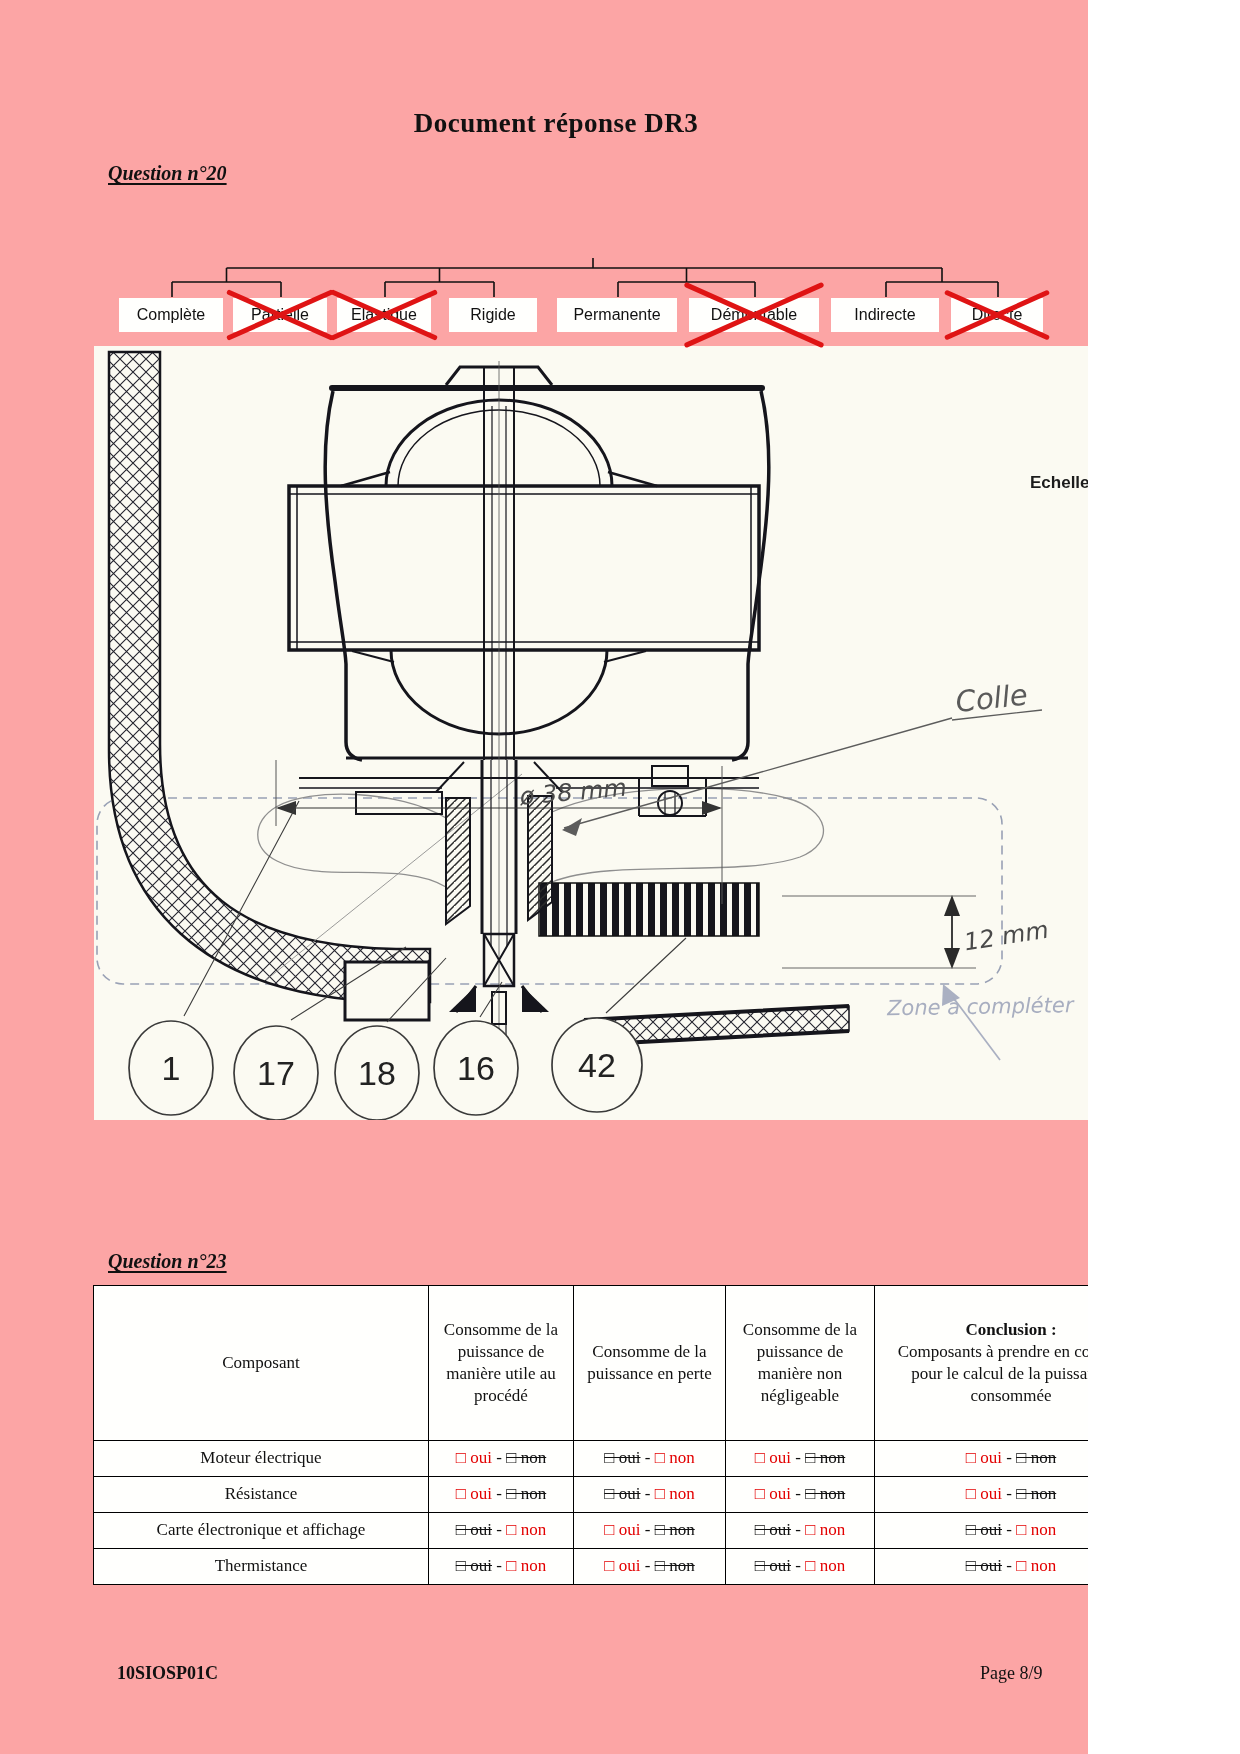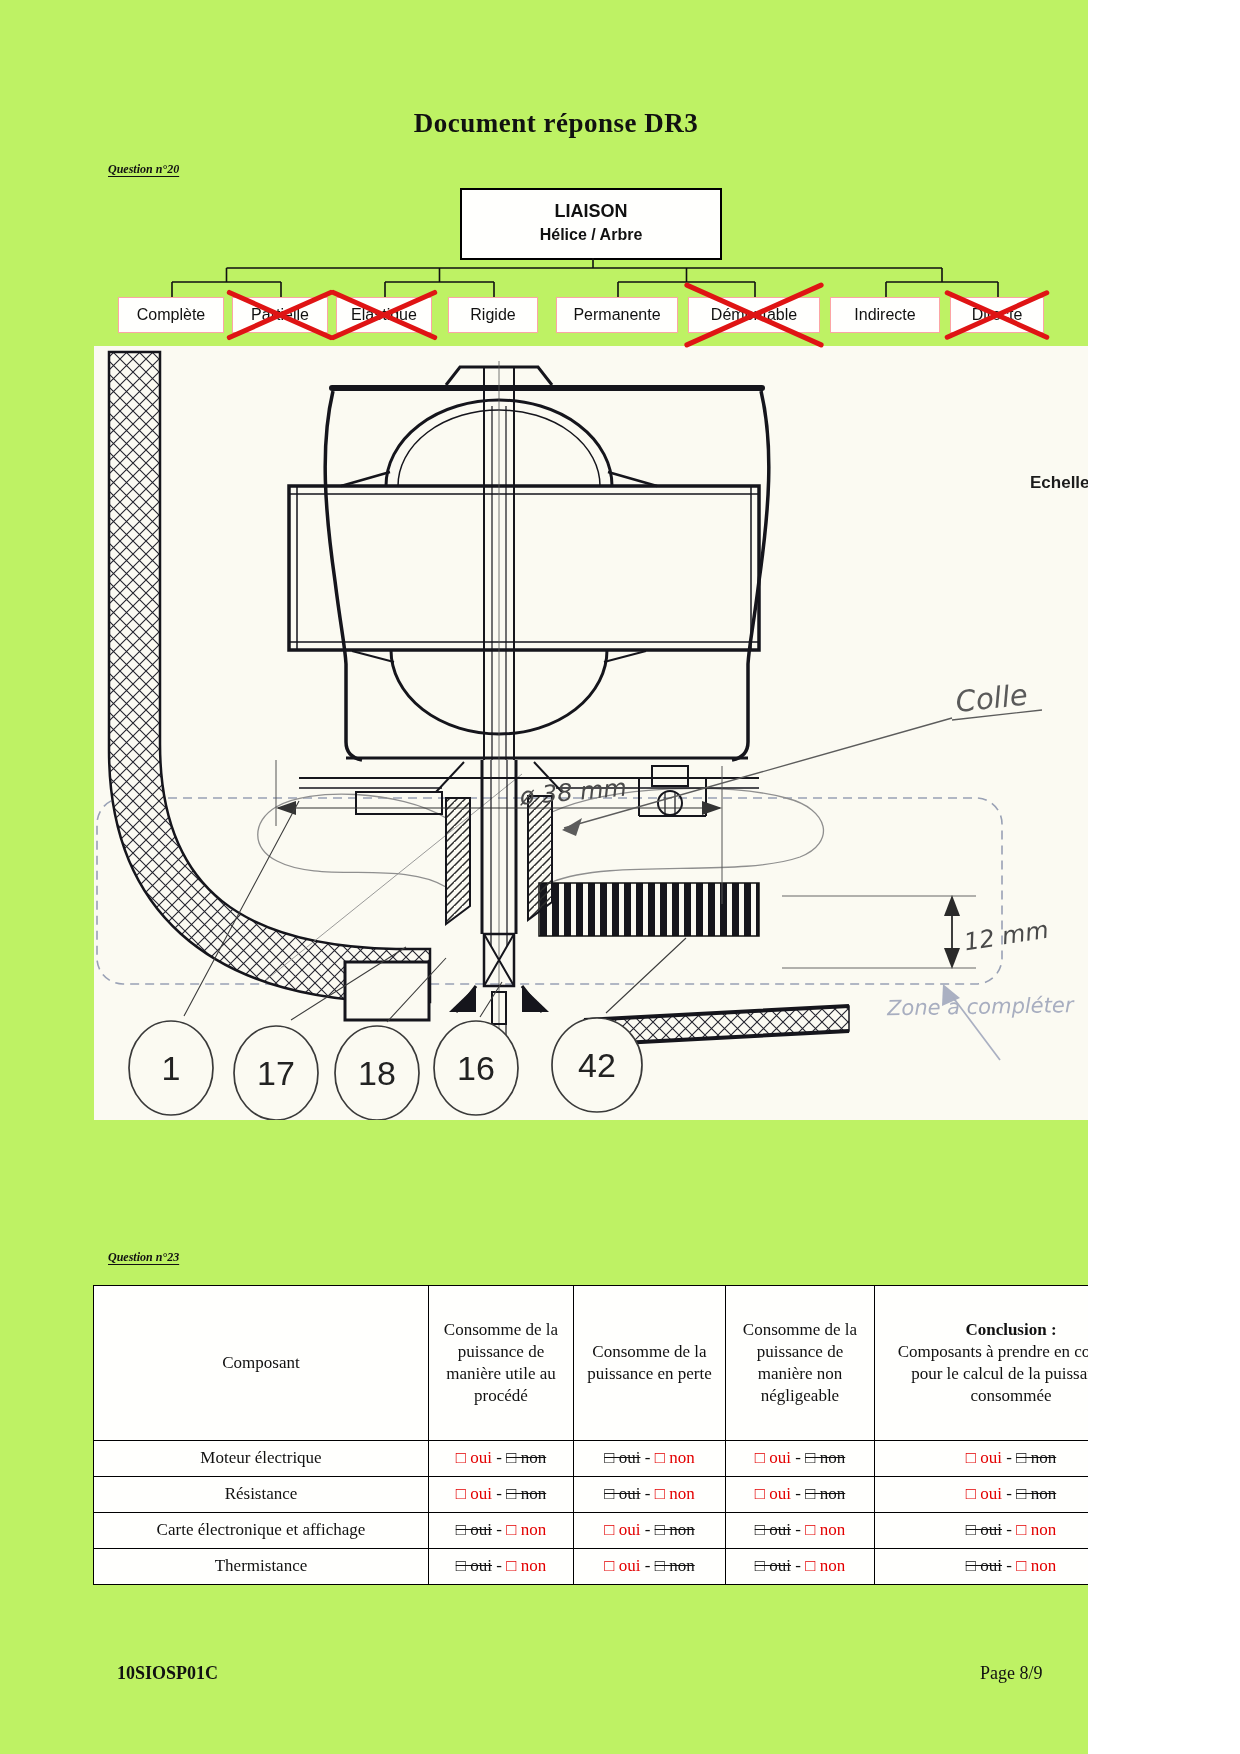--- a/index.html
+++ b/index.html
@@ -1,20 +1,20 @@
 <!DOCTYPE html>
 <html><head>
 <meta charset="utf-8">
 <style>
   html,body{margin:0;padding:0;background:#ffffff;}
-  .page{position:relative;width:1088px;height:1754px;background:#bef264;overflow:hidden;
+  .page{position:relative;width:1088px;height:1754px;background:#fca5a5;overflow:hidden;
         font-family:"Liberation Serif", serif;color:#111;}
   .doc-title{position:absolute;left:0;top:108px;width:1112px;text-align:center;
              font-weight:bold;font-size:27px;letter-spacing:.5px;}
-  .q-label{position:absolute;font-weight:bold;font-style:italic;font-size:12px;
+  .q-label{position:absolute;font-weight:bold;font-style:italic;font-size:20px;
            text-decoration:underline;text-underline-offset:3px;}
   #q20-label{left:108px;top:162px;}
   #q23-label{left:108px;top:1250px;}
 
   
   .liaison-box{position:absolute;left:460px;top:188px;width:258px;height:68px;
                border:2px solid #000;background:#fffffd;text-align:center;
                font-family:"Liberation Sans", sans-serif;font-weight:bold;}
   .liaison-box .l1{font-size:18px;margin-top:11px;}
   .liaison-box .l2{font-size:16px;margin-top:4px;}
@@ -53,24 +53,20 @@
 </style>
 </head>
 <body>
 
 <div class="page">
 
   <div class="doc-title">Document réponse DR3</div>
 
   <div class="q-label" id="q20-label">Question n°20</div>
 
-  <div class="liaison-box">
-    <div class="l1">LIAISON</div>
-    <div class="l2">Hélice / Arbre</div>
-  </div>
 
   <svg class="connectors" width="950" height="42" viewBox="0 0 950 42">
     <g stroke="#111" stroke-width="1.6" fill="none">
       <path d="M493,3 V13 M126.5,13 H842
                M126.5,13 V27 M339.5,13 V27 M586.5,13 V27 M842,13 V27
                M72,27 H181 M285,27 H394 M518,27 H655 M786,27 H898
                M72,27 V42 M181,27 V42 M285,27 V42 M394,27 V42
                M518,27 V42 M655,27 V42 M786,27 V42 M898,27 V42"></path>
     </g>
   </svg>

